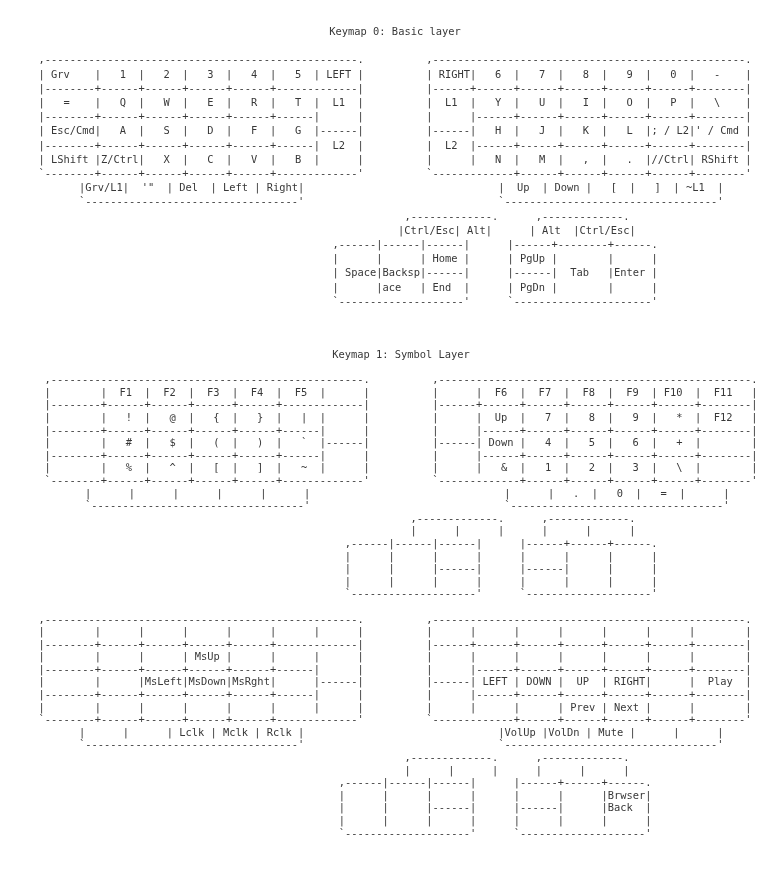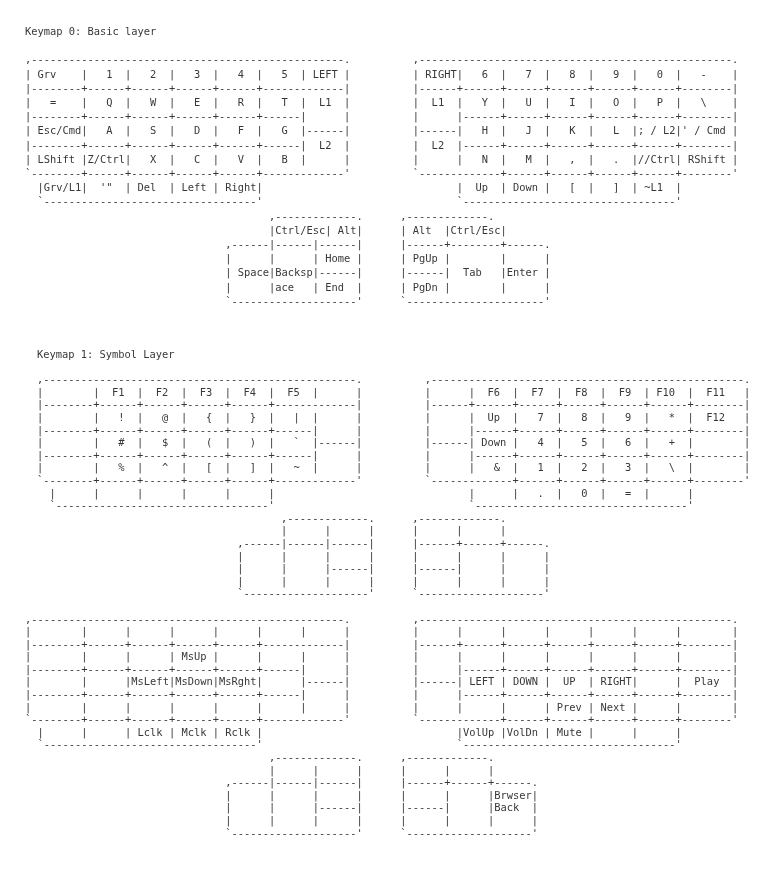--- a/index.html
+++ b/index.html
@@ -13,20 +13,21 @@
   .doc {
     padding:24px 0 0 25px;
     width:765px; height:883px;
   }
   .keymap-title, .keymap-art {
     font-family:"DejaVu Sans Mono","Liberation Mono",monospace;
     font-size:10.4px;
     color:var(--fg);
     margin:0;
     white-space:pre;
+    text-align:center;
   }
   .lh-lg .keymap-title, .lh-lg .keymap-art { line-height:14.2px; }
   .lh-sm .keymap-title, .lh-sm .keymap-art { line-height:12.6px; }
   .lh-lg .keymap-art { margin-top:14.2px; }
   .lh-sm .keymap-art { margin-top:12.6px; }
   .section-1 { margin-top:40px;margin-left:12px; }
   .section-2 { margin-top:11px; }
 </style>
 </head>
 <body>

